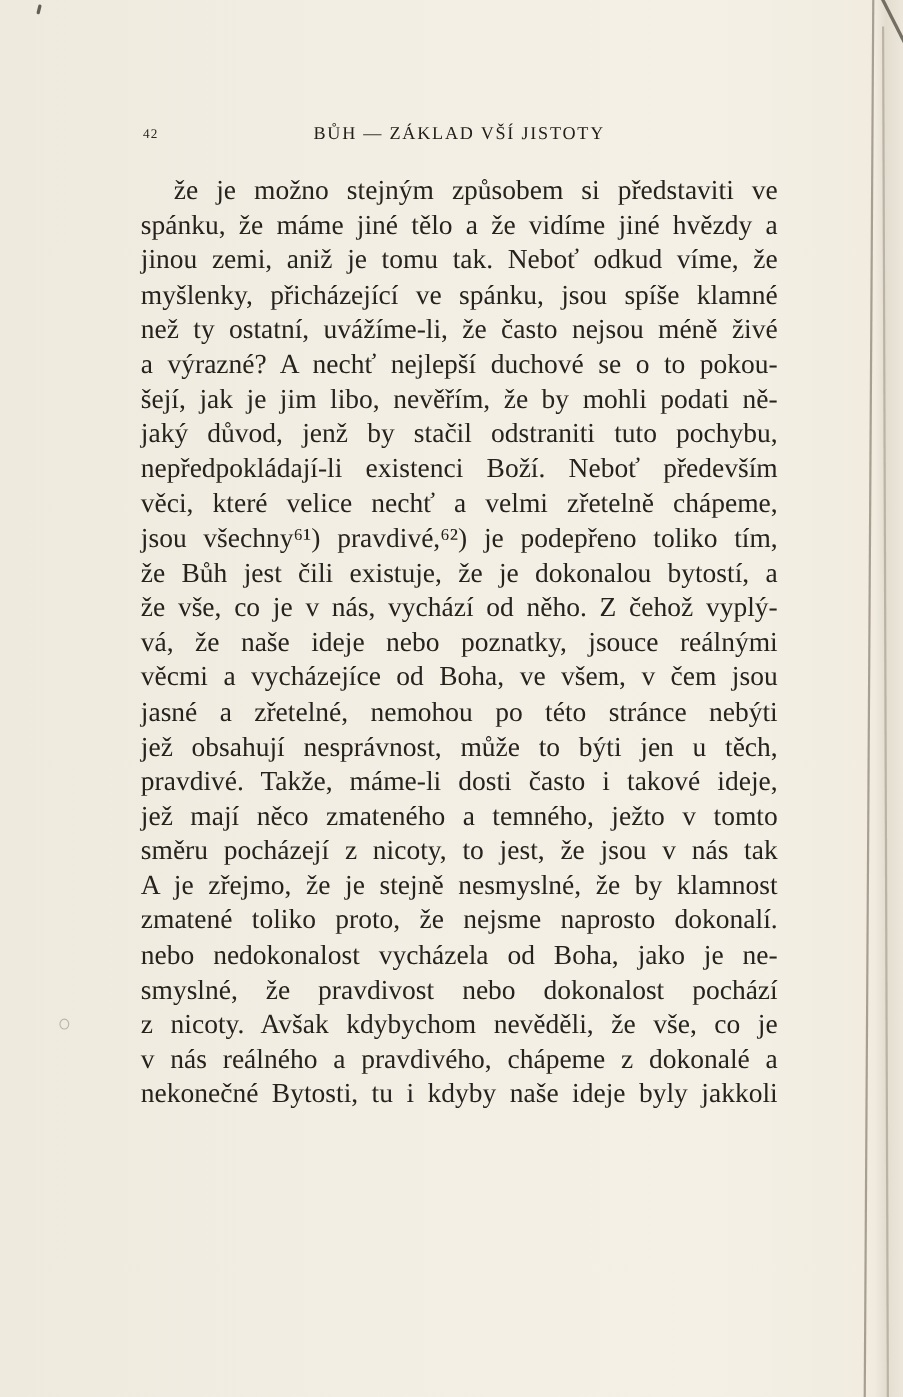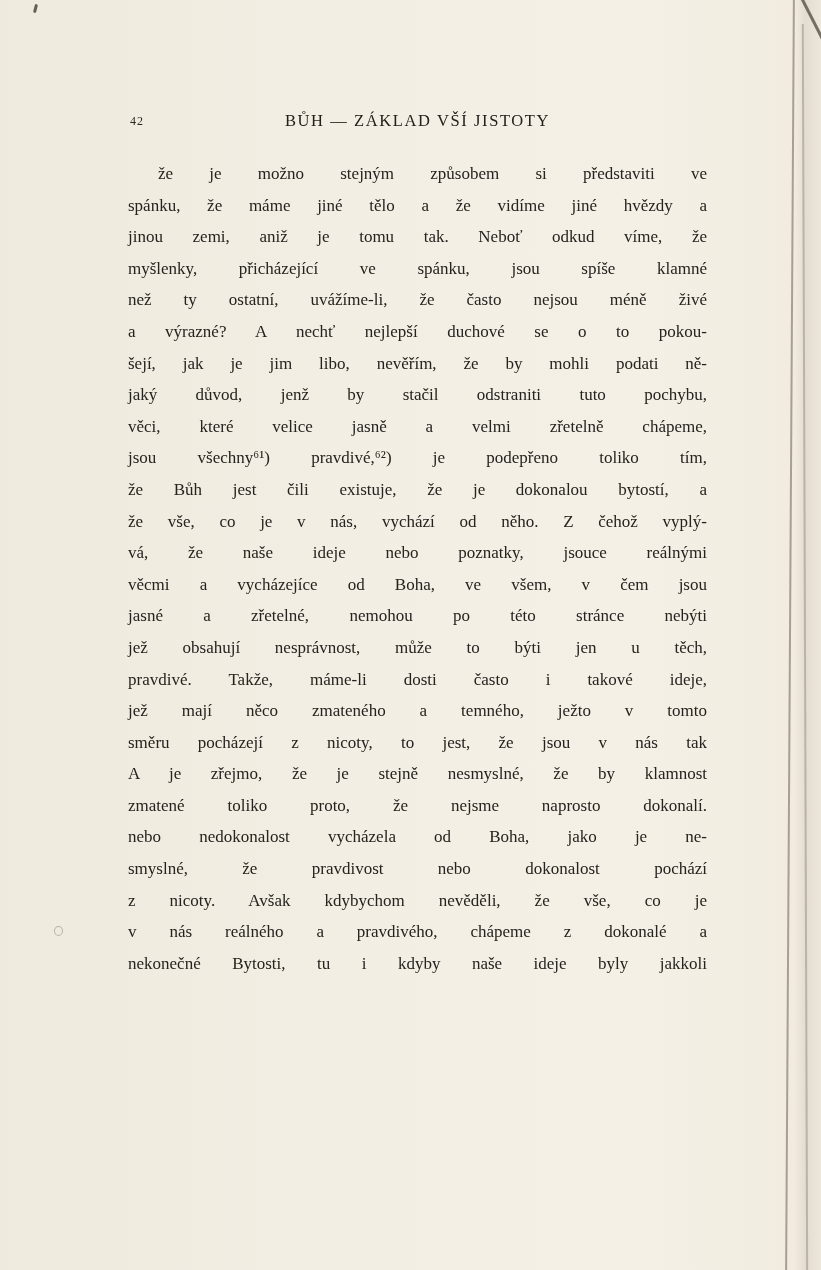--- a/index.html
+++ b/index.html
@@ -30,21 +30,21 @@
     display:block;text-align:center;
     font-size:16.5px;letter-spacing:1.6px;
     color:#23201c;
     white-space:nowrap;
   }
   .text-block{
     position:absolute;
     top:158px;left:128px;width:579px;
   }
   .text-line{
-    font-size:17px;
+    font-size:25px;
     line-height:31.6px;
     text-align:justify;
     -moz-text-align-last:justify;
     text-align-last:justify;
     white-space:normal;
     color:#26231f;
   }
   .text-line:first-child{
     text-indent:30px;
   }
@@ -88,21 +88,22 @@
 
   <div class="text-block">
       <div class="text-line">že je možno stejným způsobem si představiti ve</div>
       <div class="text-line">spánku, že máme jiné tělo a že vidíme jiné hvězdy a</div>
       <div class="text-line">jinou zemi, aniž je tomu tak. Neboť odkud víme, že</div>
       <div class="text-line">myšlenky, přicházející ve spánku, jsou spíše klamné</div>
       <div class="text-line">než ty ostatní, uvážíme-li, že často nejsou méně živé</div>
       <div class="text-line">a výrazné? A nechť nejlepší duchové se o to pokou-</div>
       <div class="text-line">šejí, jak je jim libo, nevěřím, že by mohli podati ně-</div>
       <div class="text-line">jaký důvod, jenž by stačil odstraniti tuto pochybu,</div>
-      <div class="text-line">věci, které velice jasně a velmi zřetelně chápeme,</div>
+      <div class="text-line">nepředpokládají-li existenci Boží. Neboť především</div>
+      <div class="text-line">věci, které velice nechť a velmi zřetelně chápeme,</div>
       <div class="text-line">jsou všechny⁶¹) pravdivé,⁶²) je podepřeno toliko tím,</div>
       <div class="text-line">že Bůh jest čili existuje, že je dokonalou bytostí, a</div>
       <div class="text-line">že vše, co je v nás, vychází od něho. Z čehož vyplý-</div>
       <div class="text-line">vá, že naše ideje nebo poznatky, jsouce reálnými</div>
       <div class="text-line">věcmi a vycházejíce od Boha, ve všem, v čem jsou</div>
       <div class="text-line">jasné a zřetelné, nemohou po této stránce nebýti</div>
       <div class="text-line">jež obsahují nesprávnost, může to býti jen u těch,</div>
       <div class="text-line">pravdivé. Takže, máme-li dosti často i takové ideje,</div>
       <div class="text-line">jež mají něco zmateného a temného, ježto v tomto</div>
       <div class="text-line">směru pocházejí z nicoty, to jest, že jsou v nás tak</div>

